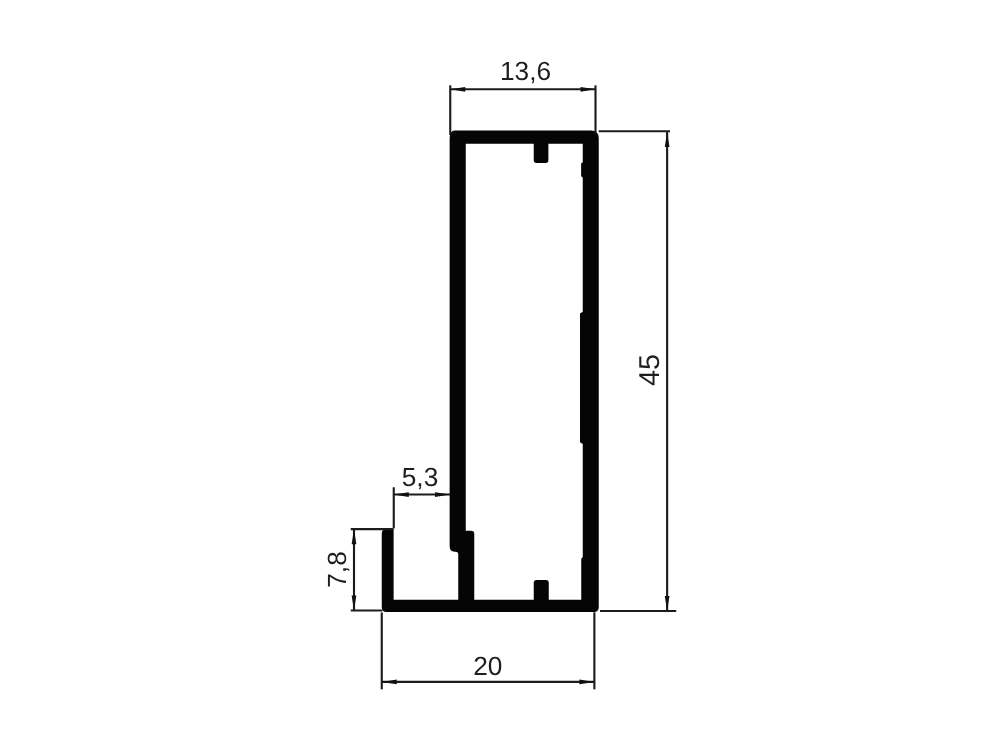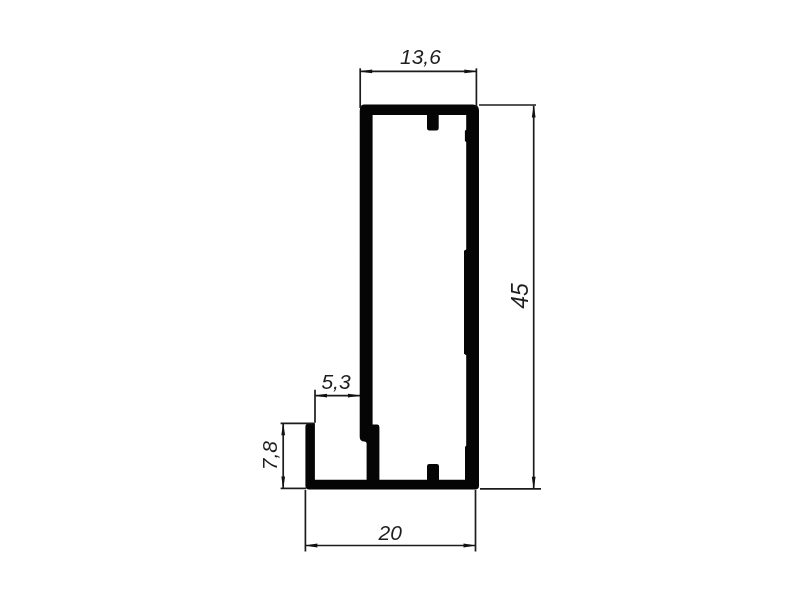--- a/index.html
+++ b/index.html
@@ -1,16 +1,16 @@
 <!DOCTYPE html>
 <html><head>
 <meta charset="utf-8">
 <style>
   html,body{margin:0;padding:0;background:#ffffff;}
-  .wrap{width:664px;height:600px;position:relative;background:#1d4ed8;transform:translateZ(0);font-style:italic;}
+  .wrap{width:664px;height:600px;position:relative;background:#1d4ed8;transform:translateZ(0);}
   text{font-family:"Liberation Sans",sans-serif;fill:#1e1e1e;}
 </style>
 </head>
 <body>
 <div class="wrap">
 <svg style="filter:grayscale(1) blur(0.35px)" width="800" height="600" viewBox="0 0 800 600" xmlns="http://www.w3.org/2000/svg">
   <rect x="0" y="0" width="800" height="600" fill="#ffffff"></rect>
 
   <path fill="#050505" fill-rule="evenodd" d="
     M 363.8,104.4

